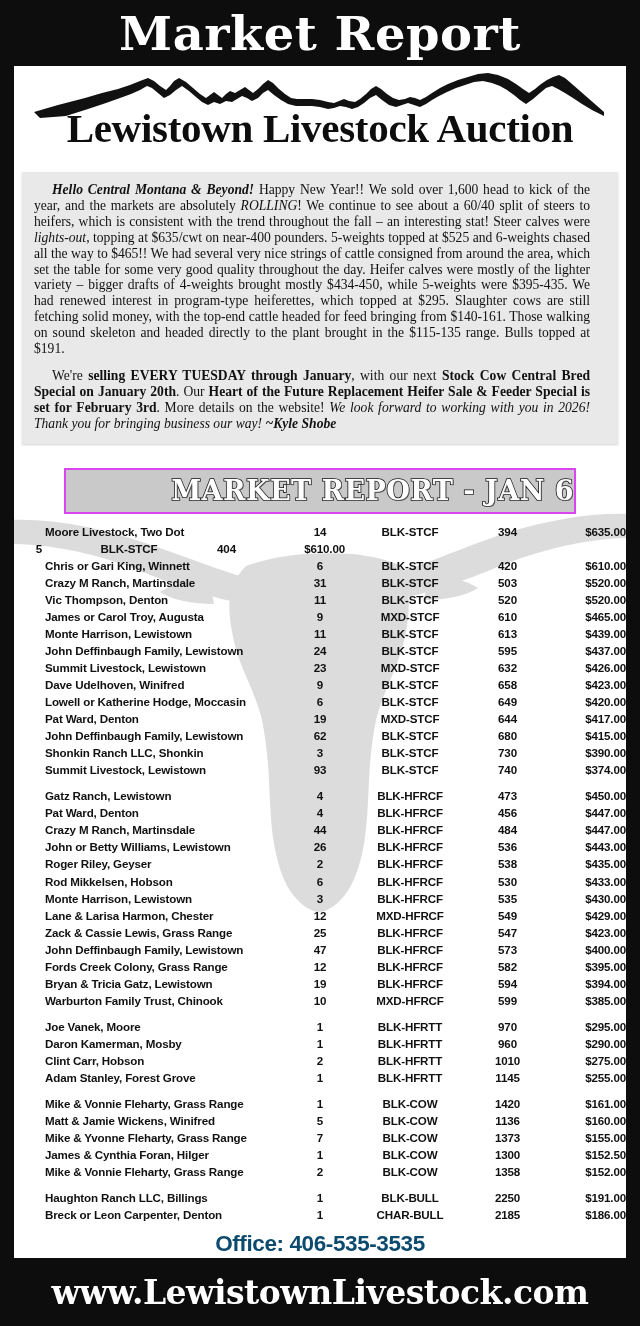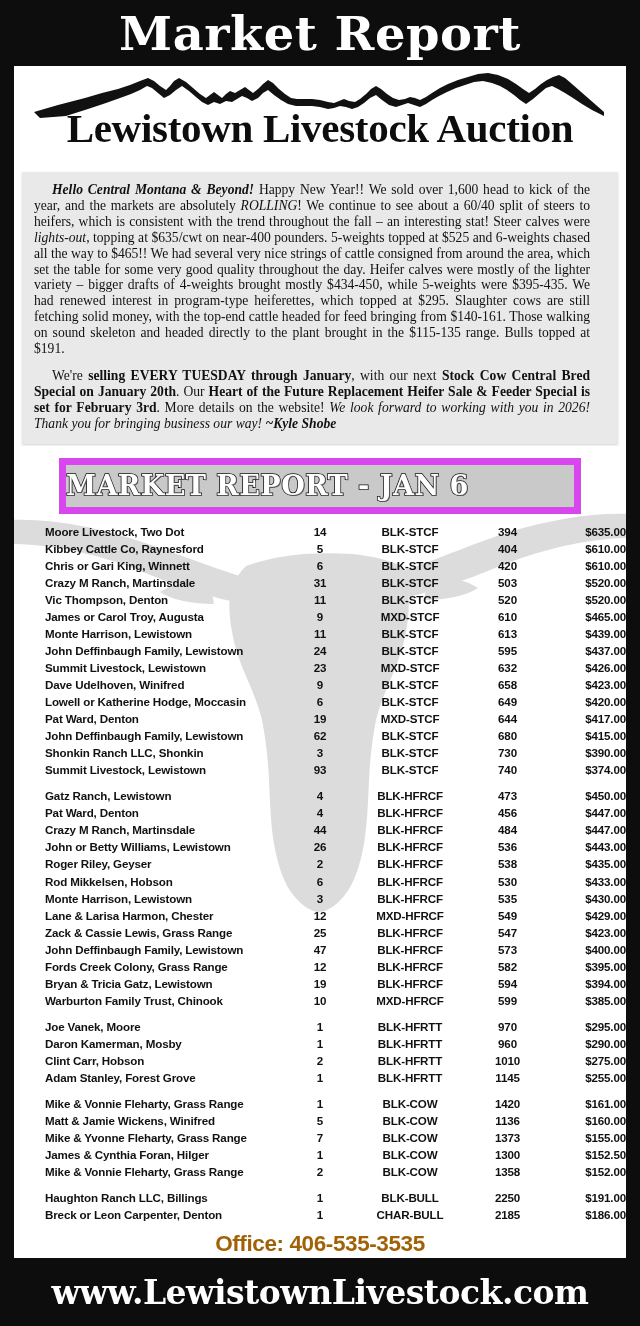--- a/index.html
+++ b/index.html
@@ -62,25 +62,25 @@
     box-shadow:0 1px 2px rgba(0,0,0,0.18);
   }
   .intro p{margin:0;text-indent:18px;}
   .intro p + p{margin-top:11px;}
   .intro b{font-weight:700;}
   .intro i{font-style:italic;}
   .intro .bi{font-weight:700;font-style:italic;}
 
   
   .mr-banner{
-    margin:14px auto 0 auto;
+    margin:24px auto 0 auto;
     width:508px;height:42px;
     background:#c9c9c9;
-    border:7px solid #d946ef;
-    display:flex;align-items:center;justify-content:flex-start;
+    border:2px solid #d946ef;
+    display:flex;align-items:center;justify-content:flex-end;
     position:relative;
   }
   .mr-banner .mr-text{
     font-family:"DejaVu Serif", serif;
     font-weight:700;
     font-size:27px;
     letter-spacing:0.5px;
     color:#ffffff;
     -webkit-text-stroke:1.6px #111;
     paint-order:stroke fill;
@@ -111,21 +111,21 @@
   .c-class{width:130px;text-align:center;}
   .c-wt{width:65px;text-align:center;}
   .c-price{width:86px;text-align:right;}
   .group-gap{height:9px;}
 
   
   .office{
     text-align:center;
     font-size:22.5px;
     font-weight:700;
-    color:#a16207;
+    color:#0c4a6e;
     margin-top:8px;
     letter-spacing:-0.4px;
   }
   .contacts{
     font-size:15px;
     font-weight:400;
     color:#111;
     margin-top:2px;
     letter-spacing:-0.35px;
     white-space:nowrap;
@@ -224,21 +224,20 @@
 
       <div class="rows">
           <div class="row">
             <div class="c-name">Moore Livestock, Two Dot</div>
             <div class="c-count">14</div>
             <div class="c-class">BLK-STCF</div>
             <div class="c-wt">394</div>
             <div class="c-price">$635.00</div>
           </div>
           <div class="row">
-            <div class="c-name">Kibbey Cattle Co, Raynesford</div>
             <div class="c-count">5</div>
             <div class="c-class">BLK-STCF</div>
             <div class="c-wt">404</div>
             <div class="c-price">$610.00</div>
           </div>
           <div class="row">
             <div class="c-name">Chris or Gari King, Winnett</div>
             <div class="c-count">6</div>
             <div class="c-class">BLK-STCF</div>
             <div class="c-wt">420</div>

